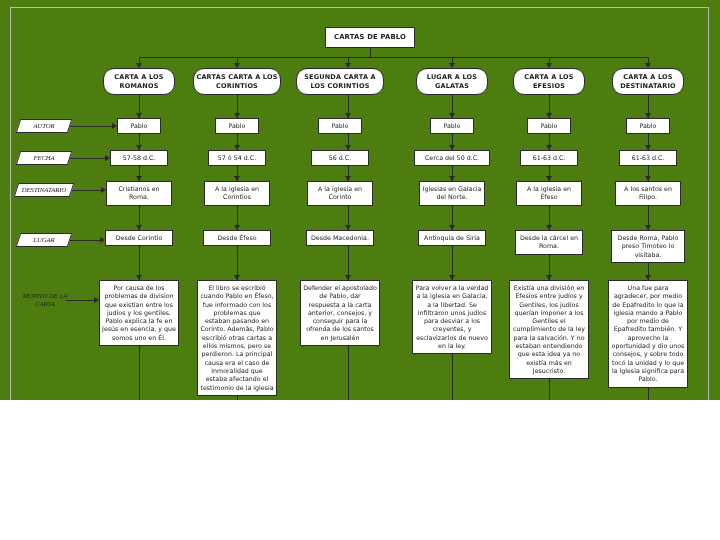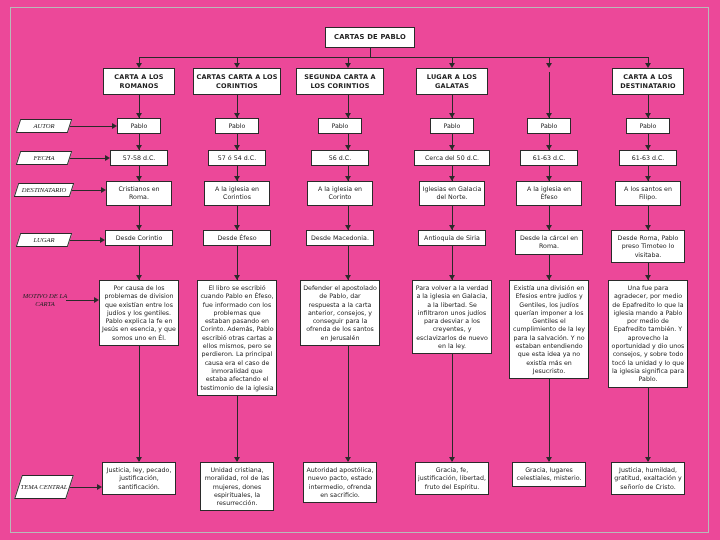--- a/index.html
+++ b/index.html
@@ -1,24 +1,24 @@
 <!DOCTYPE html>
 <html><head>
 <meta charset="utf-8">
 <style>
   * { margin:0; padding:0; box-sizing:border-box; }
   html,body { background:#fff; }
   body { font-family:"DejaVu Sans", sans-serif; color:#222; }
-  .canvas { position:relative; width:720px; height:540px; background:#ec4899; overflow:hidden; }
+  .canvas { position:relative; width:720px; height:400px; background:#4d7c0f; overflow:hidden; }
   .frame { position:absolute; left:10px; top:7px; width:699px; height:526px; border:1px solid #b9b9b9; z-index:0; }
   svg.conn { position:absolute; left:0; top:0; z-index:1; }
   .box { position:absolute; transform:translateX(-50%); background:#fff; border:1px solid #2a2a2a;
          text-align:center; font-size:6.3px; line-height:1.32; padding:3px 2px; z-index:2; }
   .hdr { font-weight:bold; font-size:6.5px; letter-spacing:.2px; display:flex; align-items:center;
-         justify-content:center; min-height:27px; padding:1px 2px; }
+         justify-content:center; min-height:27px; padding:1px 2px;border-radius:11px; }
   .title { left:370px; top:27px; width:90px; font-weight:bold; font-size:6.8px; letter-spacing:.2px; padding:5px 2px; }
   
   .c1{left:139px} .c2{left:237px} .c3{left:340px} .c4{left:452px} .c5{left:549px} .c6{left:648px}
   
   .r-hdr{top:68px;width:72px}
   .r-autor{top:118px;width:44px}
   .r-fecha{top:150px;width:58px}
   .r-dest{top:181px;width:66px}
   .r-lugar{top:230px;width:68px}
   .r-motivo{top:280px;width:80px}
@@ -174,20 +174,21 @@
   <div class="box r-tema c3">Autoridad apostólica, nuevo pacto, estado intermedio, ofrenda en sacrificio.</div>
 
   <div class="box hdr r-hdr c4">LUGAR A LOS GALATAS</div>
   <div class="box r-autor c4">Pablo</div>
   <div class="box r-fecha c4 w76">Cerca del 50 d.C.</div>
   <div class="box r-dest c4">Iglesias en Galacia del Norte.</div>
   <div class="box r-lugar c4">Antioquía de Siria</div>
   <div class="box r-motivo c4">Para volver a la verdad a la iglesia en Galacia, a la libertad. Se infiltraron unos judíos para desviar a los creyentes, y esclavizarlos de nuevo en la ley.</div>
   <div class="box r-tema c4">Gracia, fe, justificación, libertad, fruto del Espíritu.</div>
 
+  <div class="box hdr r-hdr c5">CARTA A LOS EFESIOS</div>
   <div class="box r-autor c5">Pablo</div>
   <div class="box r-fecha c5">61-63 d.C.</div>
   <div class="box r-dest c5">A la iglesia en Éfeso</div>
   <div class="box r-lugar c5">Desde la cárcel en Roma.</div>
   <div class="box r-motivo c5">Existía una división en Efesios entre judíos y Gentiles, los judíos querían imponer a los Gentiles el cumplimiento de la ley para la salvación. Y no estaban entendiendo que esta idea ya no existía más en Jesucristo.</div>
   <div class="box r-tema c5">Gracia, lugares celestiales, misterio.</div>
 
   <div class="box hdr r-hdr c6">CARTA A LOS DESTINATARIO</div>
   <div class="box r-autor c6">Pablo</div>
   <div class="box r-fecha c6">61-63 d.C.</div>

